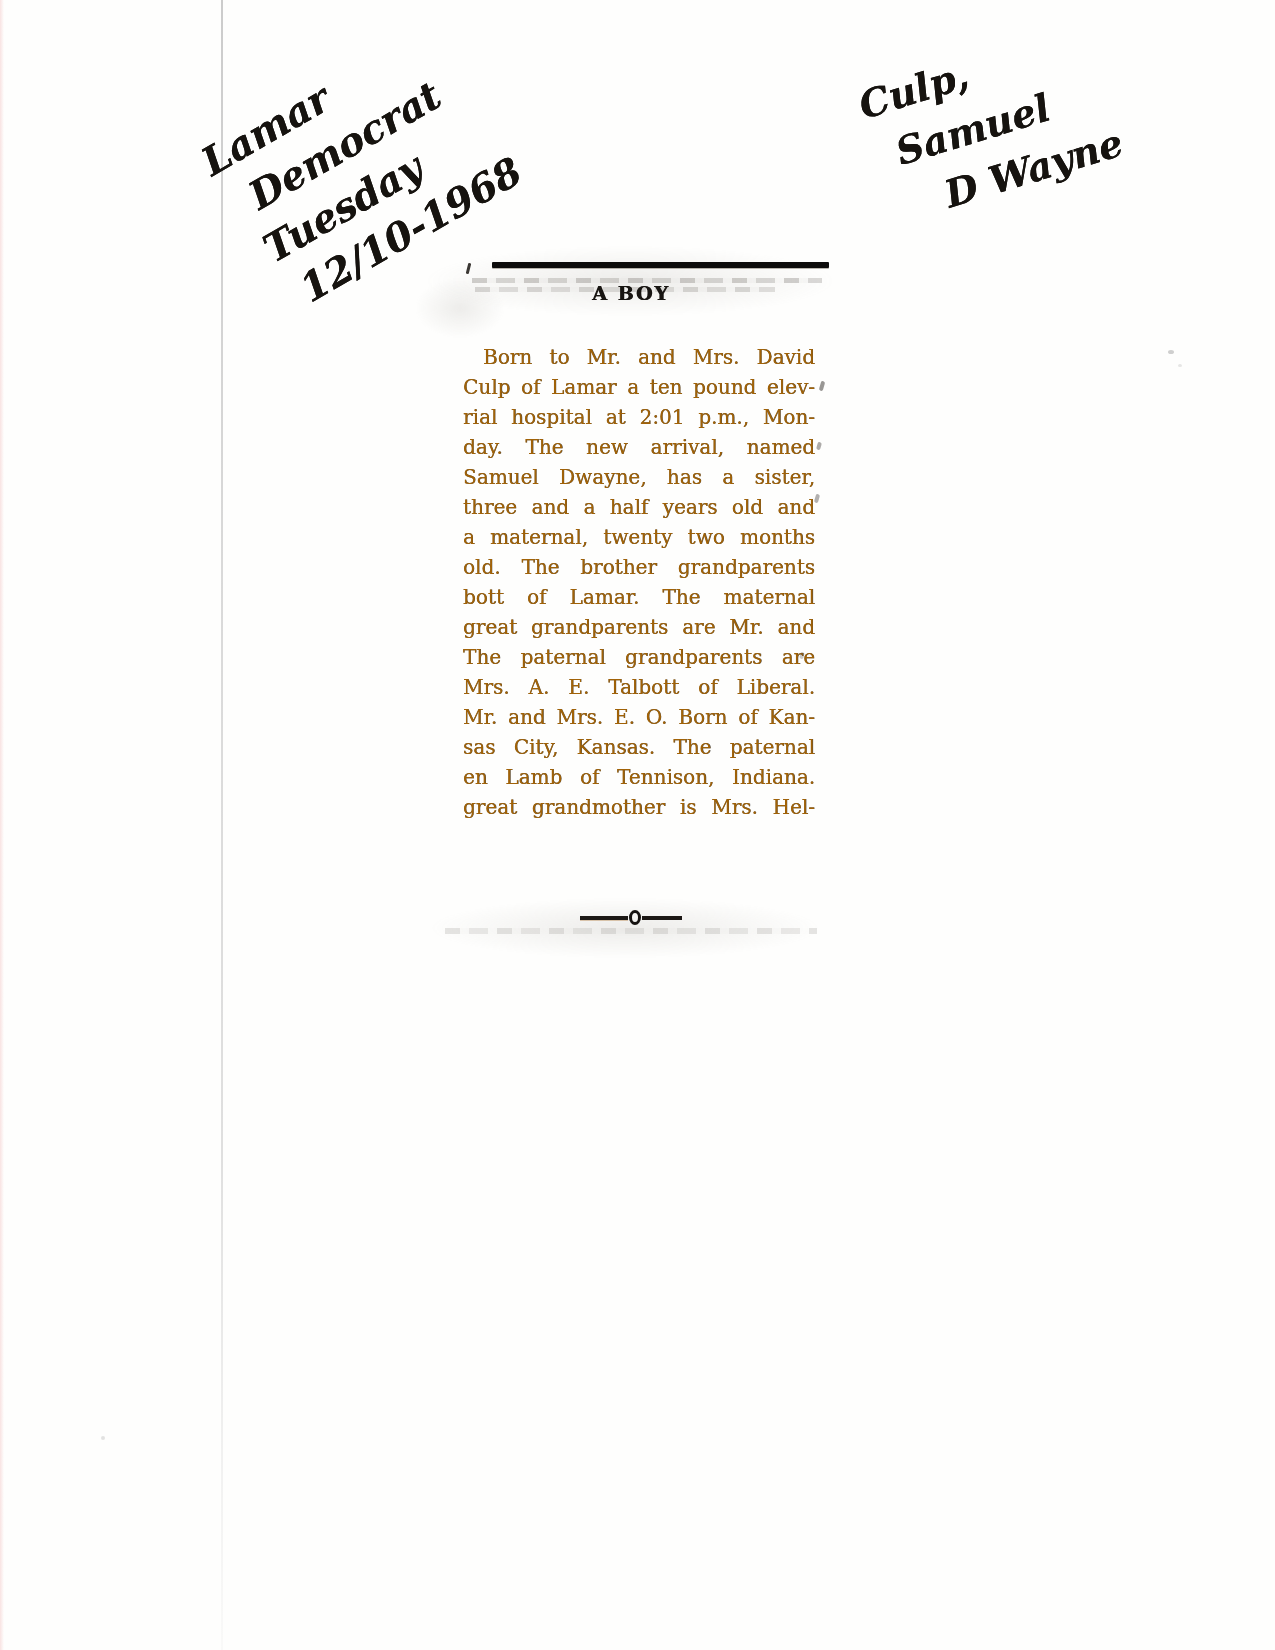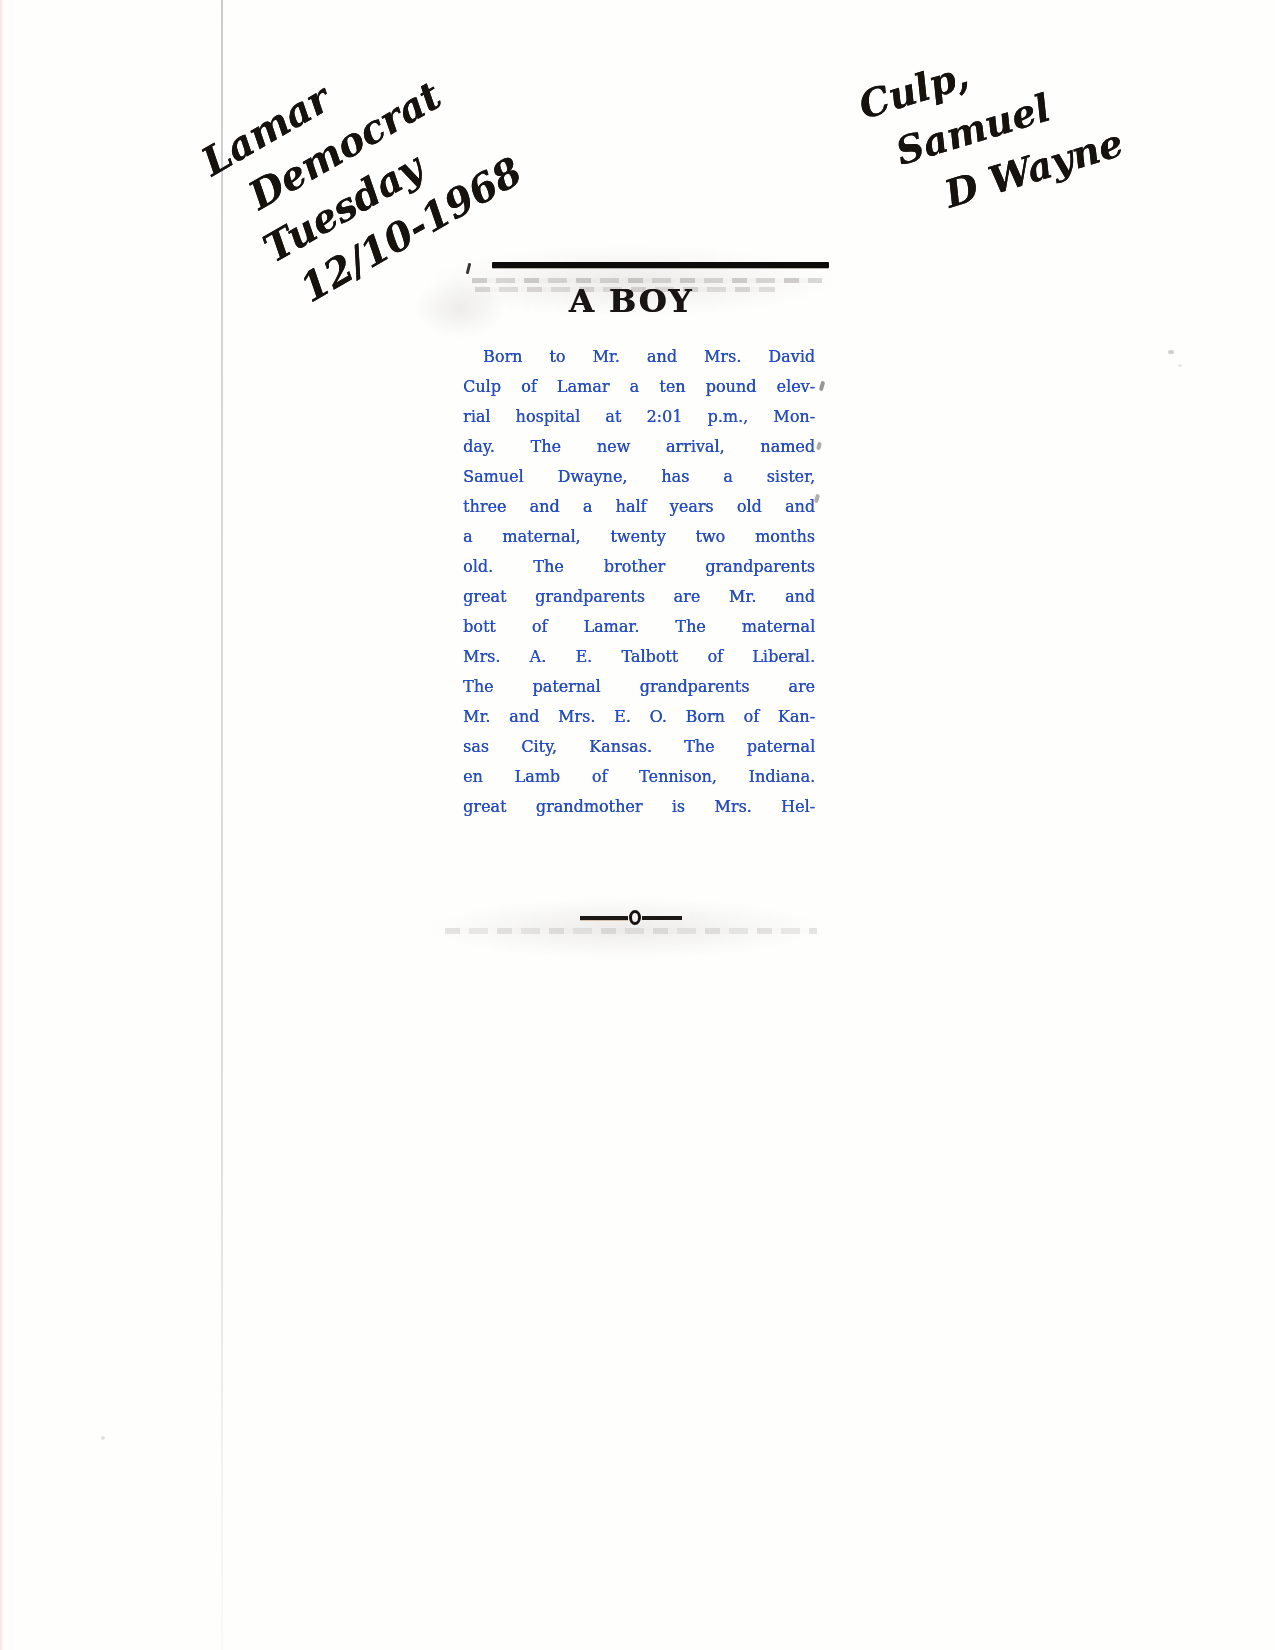--- a/index.html
+++ b/index.html
@@ -89,27 +89,27 @@
     background:repeating-linear-gradient(90deg,
       rgba(105,100,94,0.30) 0 15px, rgba(105,100,94,0.04) 15px 24px,
       rgba(105,100,94,0.24) 24px 43px, rgba(105,100,94,0.02) 43px 52px);
     filter:blur(0.6px);
   }
   .ghost-row.g1 { left:42px; top:40px; width:350px; }
   .ghost-row.g2 { left:45px; top:49px; width:300px; opacity:.8; }
   .ghost-row.g3 { left:15px; top:690px; width:372px; opacity:.55; height:6px; }
   .headline {
     position:absolute; left:0; top:44px; width:402px;
-    text-align:center; font-weight:700; font-size:32px;
+    text-align:center; font-weight:700; font-size:19px;
     letter-spacing:2px; color:#181512;
     text-shadow:0.7px 0 0 currentColor;
   }
   .body-col { position:absolute; left:33px; top:104px; width:352px; }
   .bline {
-    font-size:16px; line-height:30px; color:#1d4ed8;
+    font-size:20px; line-height:30px; color:#a16207;
     text-align:justify; text-align-last:justify;
     text-shadow:0.3px 0 0 rgba(33,30,26,0.8);
   }
   .bline.first { text-indent:20px; }
   .end-divider {
     position:absolute; left:0; top:672px; width:402px;
     display:flex; align-items:center; justify-content:center;
   }
   .end-divider .dash-l { width:48px; height:4px; background:#1c1815; box-shadow:0 1px 0 rgba(170,110,40,0.35); }
   .end-divider .ring  { width:12px; height:15px; border:3px solid #151210; border-radius:50%; margin:0 1px; }
@@ -146,24 +146,24 @@
 
   <div class="body-col">
     <div class="bline first">Born to Mr. and Mrs. David</div>
     <div class="bline">Culp of Lamar a ten pound elev-</div>
     <div class="bline">rial hospital at 2:01 p.m., Mon-</div>
     <div class="bline">day. The new arrival, named</div>
     <div class="bline">Samuel Dwayne, has a sister,</div>
     <div class="bline">three and a half years old and</div>
     <div class="bline">a maternal, twenty two months</div>
     <div class="bline">old. The brother grandparents</div>
+    <div class="bline">bott of Lamar. The maternal</div>
     <div class="bline">great grandparents are Mr. and</div>
-    <div class="bline">bott of Lamar. The maternal</div>
+    <div class="bline">The paternal grandparents are</div>
     <div class="bline">Mrs. A. E. Talbott of Liberal.</div>
-    <div class="bline">The paternal grandparents are</div>
     <div class="bline">Mr. and Mrs. E. O. Born of Kan-</div>
     <div class="bline">sas City, Kansas. The paternal</div>
     <div class="bline">en Lamb of Tennison, Indiana.</div>
     <div class="bline">great grandmother is Mrs. Hel-</div>
   </div>
 
   <div class="end-divider">
     <span class="dash-l"></span>
     <span class="ring"></span>
     <span class="dash-r"></span>

